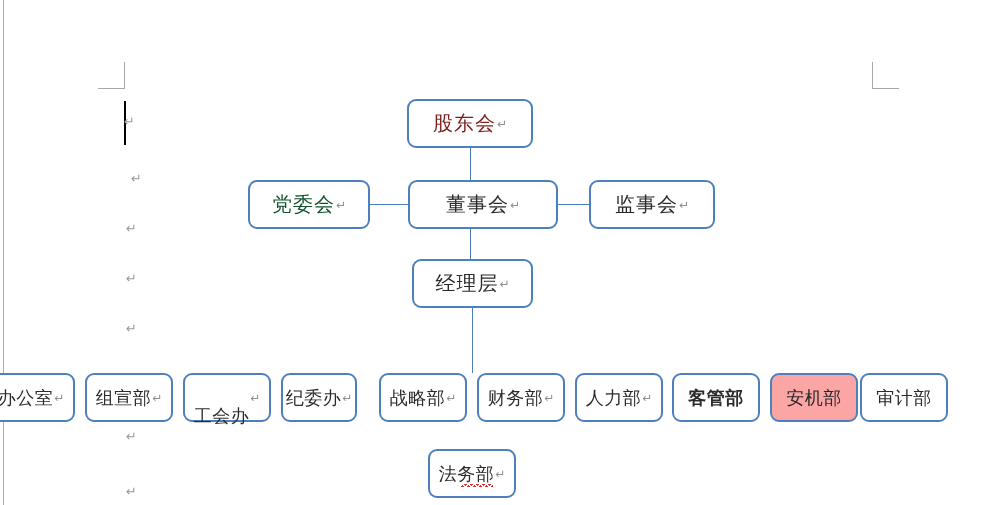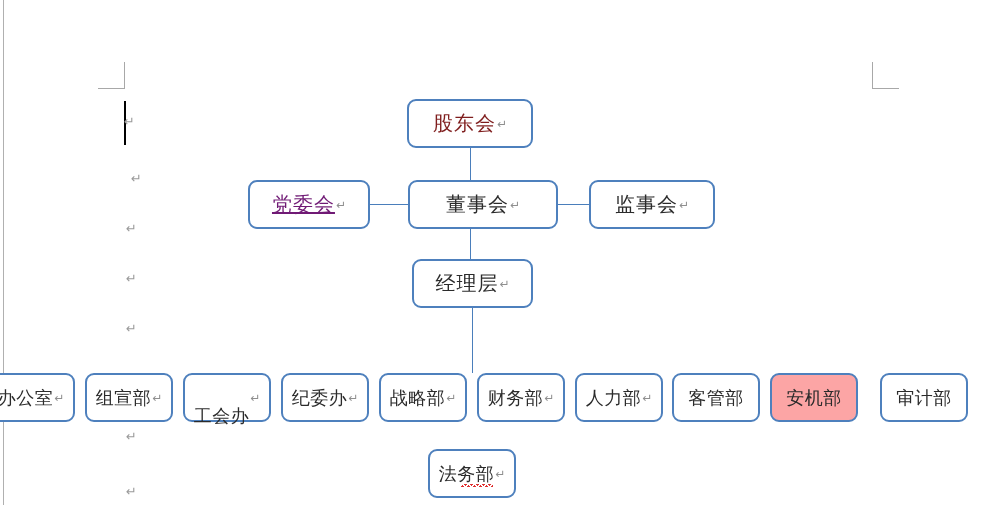--- a/index.html
+++ b/index.html
@@ -143,21 +143,21 @@
       <div class="conn h" style="left: 534px; top: 204px; width: 55px; background: rgb(74, 126, 187);"></div>
       <div class="conn v" style="left: 470px; top: 229px; height: 30px; background: rgb(74, 126, 187);"></div>
       <div class="conn v" style="left: 472px; top: 307px; height: 66px; background: rgb(74, 126, 187);"></div>
     </div>
   <div id="node-layer">
       <div class="node" style="left: 407px; top: 99px; width: 126px; height: 49px; border-color: rgb(78, 128, 189); background: rgb(255, 255, 255);">
         <span class="label" style="color: #7f1d1d;">股东会</span>
         <span class="pmark">↵</span>
       </div>
       <div class="node" style="left: 248px; top: 180px; width: 122px; height: 49px; border-color: rgb(78, 128, 189); background: rgb(255, 255, 255);">
-        <span class="label" style="color: #701a75; text-decoration: underline;">党委会</span>
+        <span class="label" style="color: #14532d;">党委会</span>
         <span class="pmark">↵</span>
       </div>
       <div class="node" style="left: 408px; top: 180px; width: 150px; height: 49px; border-color: rgb(78, 128, 189); background: rgb(255, 255, 255);">
         <span class="label" style="color: rgb(43, 43, 43);">董事会</span>
         <span class="pmark">↵</span>
       </div>
       <div class="node" style="left: 589px; top: 180px; width: 126px; height: 49px; border-color: rgb(78, 128, 189); background: rgb(255, 255, 255);">
         <span class="label" style="color: rgb(43, 43, 43);">监事会</span>
         <span class="pmark">↵</span>
       </div>
@@ -174,40 +174,40 @@
         <span class="pmark">↵</span>
       </div>
       <div class="node" style="left: 85px; top: 373px; width: 88px; height: 49px; border-color: rgb(78, 128, 189); background: rgb(255, 255, 255);">
         <span class="label small" style="color: rgb(43, 43, 43);">组宣部</span>
         <span class="pmark">↵</span>
       </div>
       <div class="node" style="left: 183px; top: 373px; width: 88px; height: 49px; border-color: rgb(78, 128, 189); background: rgb(255, 255, 255);">
         <span class="label small" style="color: rgb(43, 43, 43); margin-top: 36px;">工会办</span>
         <span class="pmark">↵</span>
       </div>
-      <div class="node" style="left: 281px; top: 373px; width: 88px; height: 49px; border-color: rgb(78, 128, 189); background: rgb(255, 255, 255);">
+      <div class="node" style="left: 281px; top: 373px; width: 76px; height: 49px; border-color: rgb(78, 128, 189); background: rgb(255, 255, 255);">
         <span class="label small" style="color: rgb(43, 43, 43);">纪委办</span>
         <span class="pmark">↵</span>
       </div>
       <div class="node" style="left: 379px; top: 373px; width: 88px; height: 49px; border-color: rgb(78, 128, 189); background: rgb(255, 255, 255);">
         <span class="label small" style="color: rgb(43, 43, 43);">战略部</span>
         <span class="pmark">↵</span>
       </div>
       <div class="node" style="left: 477px; top: 373px; width: 88px; height: 49px; border-color: rgb(78, 128, 189); background: rgb(255, 255, 255);">
         <span class="label small" style="color: rgb(43, 43, 43);">财务部</span>
         <span class="pmark">↵</span>
       </div>
       <div class="node" style="left: 575px; top: 373px; width: 88px; height: 49px; border-color: rgb(78, 128, 189); background: rgb(255, 255, 255);">
         <span class="label small" style="color: rgb(43, 43, 43);">人力部</span>
         <span class="pmark">↵</span>
       </div>
-      <div class="node" style="left: 672px; top: 373px; width: 88px; height: 49px; border-color: rgb(78, 128, 189); background: rgb(255, 255, 255);">
+      <div class="node" style="left: 672px; top: 373px; width: 88px; height: 49px; border-color: rgb(78, 128, 189); background: rgb(255, 255, 255); font-weight: bold;">
         <span class="label small" style="color: rgb(43, 43, 43);">客管部</span>
       </div>
       <div class="node" style="left: 770px; top: 373px; width: 88px; height: 49px; border-color: rgb(78, 128, 189); background: #fca5a5;">
         <span class="label small" style="color: rgb(43, 43, 43);">安机部</span>
       </div>
-      <div class="node" style="left: 860px; top: 373px; width: 88px; height: 49px; border-color: rgb(78, 128, 189); background: rgb(255, 255, 255); margin-left: 20px;">
+      <div class="node" style="left: 860px; top: 373px; width: 88px; height: 49px; border-color: rgb(78, 128, 189); background: rgb(255, 255, 255);">
         <span class="label small" style="color: rgb(43, 43, 43);">审计部</span>
       </div>
     </div>
 
 </div>
 
 </body></html>

